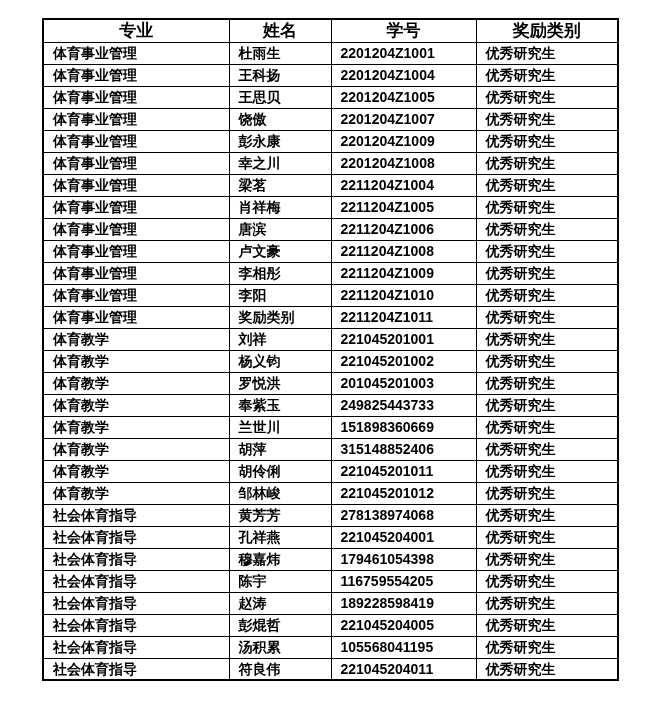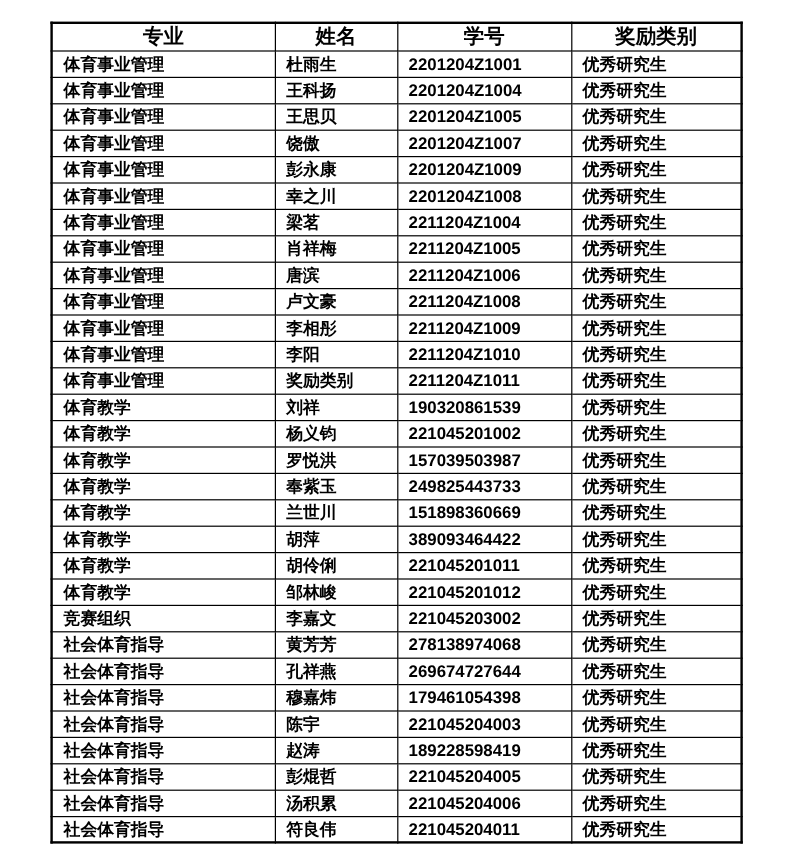--- a/index.html
+++ b/index.html
@@ -147,111 +147,105 @@
         </tr>
         <tr>
           <td>体育事业管理</td>
           <td>奖励类别</td>
           <td>2211204Z1011</td>
           <td>优秀研究生</td>
         </tr>
         <tr>
           <td>体育教学</td>
           <td>刘祥</td>
-          <td>190320861539</td>
+          <td>221045201001</td>
           <td>优秀研究生</td>
         </tr>
         <tr>
           <td>体育教学</td>
           <td>杨义钧</td>
           <td>221045201002</td>
           <td>优秀研究生</td>
         </tr>
         <tr>
           <td>体育教学</td>
           <td>罗悦洪</td>
-          <td>157039503987</td>
+          <td>201045201003</td>
           <td>优秀研究生</td>
         </tr>
         <tr>
           <td>体育教学</td>
           <td>奉紫玉</td>
           <td>249825443733</td>
           <td>优秀研究生</td>
         </tr>
         <tr>
           <td>体育教学</td>
           <td>兰世川</td>
           <td>151898360669</td>
           <td>优秀研究生</td>
         </tr>
         <tr>
           <td>体育教学</td>
           <td>胡萍</td>
-          <td>389093464422</td>
+          <td>315148852406</td>
           <td>优秀研究生</td>
         </tr>
         <tr>
           <td>体育教学</td>
           <td>胡伶俐</td>
           <td>221045201011</td>
           <td>优秀研究生</td>
         </tr>
         <tr>
           <td>体育教学</td>
           <td>邹林峻</td>
           <td>221045201012</td>
           <td>优秀研究生</td>
         </tr>
         <tr>
-          <td>竞赛组织</td>
-          <td>李嘉文</td>
-          <td>221045203002</td>
-          <td>优秀研究生</td>
-        </tr>
-        <tr>
           <td>社会体育指导</td>
           <td>黄芳芳</td>
           <td>278138974068</td>
           <td>优秀研究生</td>
         </tr>
         <tr>
           <td>社会体育指导</td>
           <td>孔祥燕</td>
-          <td>269674727644</td>
+          <td>221045204001</td>
           <td>优秀研究生</td>
         </tr>
         <tr>
           <td>社会体育指导</td>
           <td>穆嘉炜</td>
           <td>179461054398</td>
           <td>优秀研究生</td>
         </tr>
         <tr>
           <td>社会体育指导</td>
           <td>陈宇</td>
-          <td>221045204003</td>
+          <td>116759554205</td>
           <td>优秀研究生</td>
         </tr>
         <tr>
           <td>社会体育指导</td>
           <td>赵涛</td>
           <td>189228598419</td>
           <td>优秀研究生</td>
         </tr>
         <tr>
           <td>社会体育指导</td>
           <td>彭焜哲</td>
           <td>221045204005</td>
           <td>优秀研究生</td>
         </tr>
         <tr>
           <td>社会体育指导</td>
           <td>汤积累</td>
-          <td>221045204006</td>
+          <td>105568041195</td>
           <td>优秀研究生</td>
         </tr>
         <tr>
           <td>社会体育指导</td>
           <td>符良伟</td>
           <td>221045204011</td>
           <td>优秀研究生</td>
         </tr>
       </tbody>
   </table>

